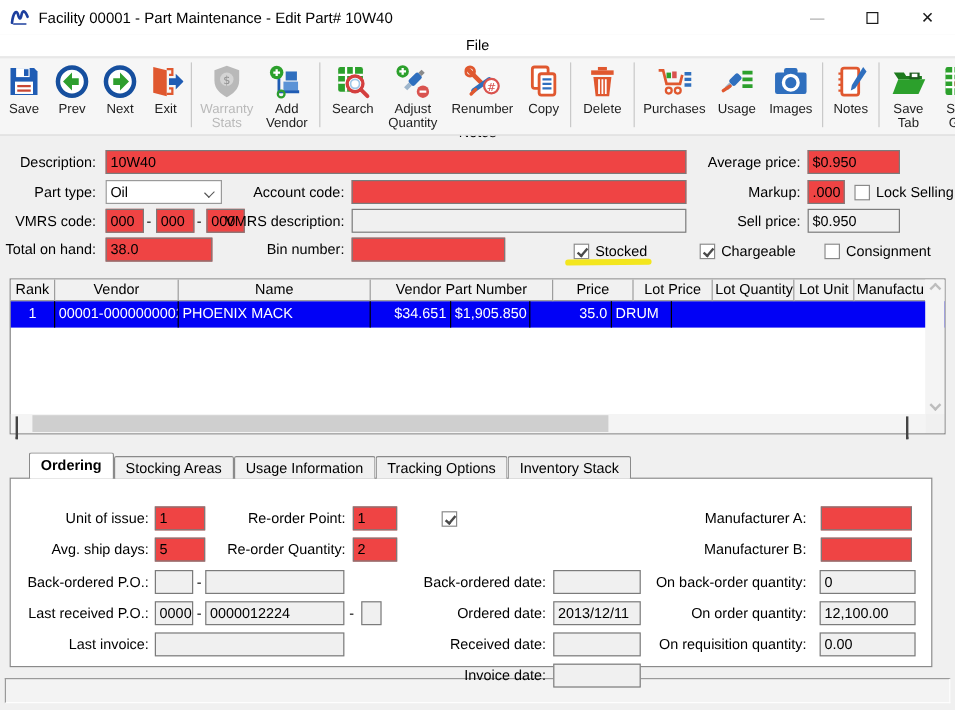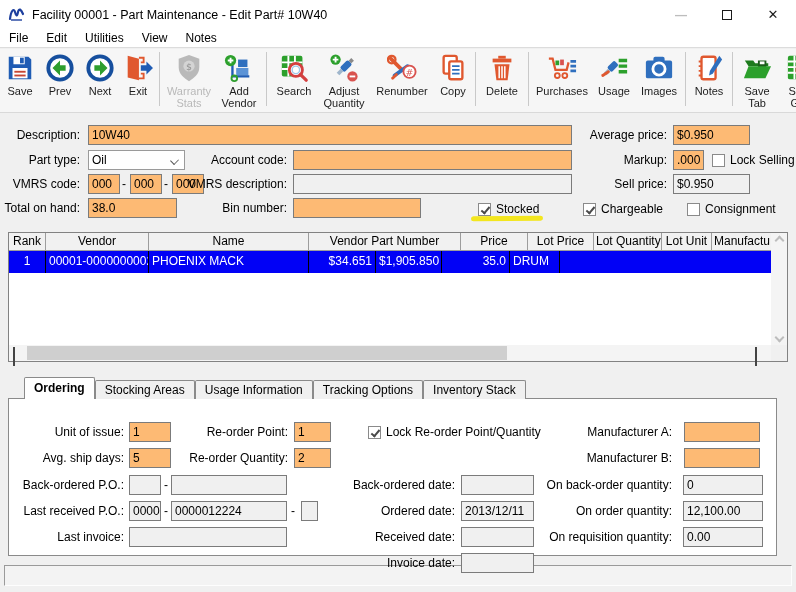--- a/index.html
+++ b/index.html
@@ -11,34 +11,34 @@
   .titlebar { position:absolute; left:0; top:0; width:796px; height:29px; background:#ffffff; display:flex; align-items:center; }
   .app-icon { width:17px; height:17px; margin-left:8px; flex:none; }
   .title-text { font-size:12.5px; margin-left:7px; white-space:nowrap; }
   .win-controls { margin-left:auto; display:flex; height:100%; }
   .win-btn { width:46px; height:100%; display:flex; align-items:center; justify-content:center; font-size:12px; }
   .min-glyph { color:#bdbdbd; font-weight:bold; }
   .max-box { width:10px; height:10px; border:1px solid #1a1a1a; }
   .close-glyph { color:#1a1a1a; font-size:13px; }
 
   
-  .menubar { position:absolute; left:0; top:29px; width:796px; height:19px; background:#ffffff; border-bottom:1px solid #dcdcdc; display:flex; align-items:center; }
+  .menubar { position:absolute; left:0; top:29px; width:796px; height:19px; background:#ffffff; border-bottom:1px solid #dcdcdc; display:flex; align-items:center;flex-direction:column; }
   .menu-item { font-size:12px; padding:0 9px; height:100%; line-height:19px; }
 
   
   .toolbar { position:absolute; left:0; top:49px; width:796px; height:64px; background:#f6f6f6; border-bottom:1px solid #d9d9d9; display:flex; align-items:flex-start; overflow:hidden; }
   .tbtn { flex:none; height:62px; display:flex; flex-direction:column; align-items:center; padding-top:2px; }
   .ticon { height:34px; display:flex; align-items:center; justify-content:center; }
   .tlabel { font-size:11px; line-height:12px; text-align:center; color:#1d1d1d; white-space:normal; }
   .tbtn.disabled .tlabel { color:#b9b9b9; }
   .tsep { flex:none; width:1px; height:54px; background:#c9c9c9; margin:3px 3px 0 3px; }
 
   
   .lbl { position:absolute; font-size:12px; line-height:20px; text-align:right; white-space:nowrap; }
-  .tb { position:absolute; height:20px; background:#fdba74; border:1px solid #7b7b7b; font-size:12px; line-height:18px; padding:0 3px; white-space:nowrap; overflow:hidden; }
+  .tb { position:absolute; height:20px; background:#ef4444; border:1px solid #7b7b7b; font-size:12px; line-height:18px; padding:0 3px; white-space:nowrap; overflow:hidden; }
   .tb.gray { background:#f0f0f0; }
   .tb.right { text-align:left; }
   .tb.bold { font-weight:normal; }
   .dash { position:absolute; font-size:12px; line-height:20px; text-align:center; width:8px; }
   .cb { position:absolute; display:flex; align-items:center; gap:5px; font-size:12px; height:14px; }
   .cbbox { width:13px; height:13px; background:#fff; border:1px solid #8a8a8a; position:relative; flex:none; }
   .cbbox.checked::after { content:""; position:absolute; left:2px; top:3px; width:7px; height:3px; border-left:2px solid #4a4a4a; border-bottom:2px solid #4a4a4a; transform:rotate(-50deg); }
   .combo { position:absolute; height:20px; background:#fff; border:1px solid #9a9a9a; font-size:12px; line-height:18px; padding:0 3px; }
   .combo-chev { position:absolute; right:6px; top:6px; width:7px; height:7px; border-left:1.5px solid #555; border-bottom:1.5px solid #555; transform:rotate(-45deg) scale(1,0.8); }
   .hl { position:absolute; background:#f2e400; opacity:0.88; border-radius:3px; }
@@ -415,21 +415,20 @@
     <div class="tb gray" style="left:292px;top:102px;width:17px"></div>
     <span class="lbl" style="left:0;top:128px;width:115px">Last invoice:</span>
     <div class="tb gray" style="left:120px;top:128px;width:158px"></div>
 
     <span class="lbl" style="left:120px;top:23px;width:159px">Re-order Point:</span>
     <div class="tb right" style="left:285px;top:23px;width:37px">1</div>
     <span class="lbl" style="left:120px;top:49px;width:159px">Re-order Quantity:</span>
     <div class="tb right" style="left:285px;top:49px;width:37px">2</div>
     <span class="cb" style="left:359px;top:26px">
         <span class="cbbox checked"></span>
-        <span>Lock Re-order Point/Quantity</span>
       </span>
     <span class="lbl" style="left:300px;top:76px;width:146px">Back-ordered date:</span>
     <div class="tb gray" style="left:452px;top:76px;width:73px"></div>
     <span class="lbl" style="left:300px;top:102px;width:146px">Ordered date:</span>
     <div class="tb gray" style="left:452px;top:102px;width:73px">2013/12/11</div>
     <span class="lbl" style="left:300px;top:128px;width:146px">Received date:</span>
     <div class="tb gray" style="left:452px;top:128px;width:73px"></div>
     <span class="lbl" style="left:300px;top:154px;width:146px">Invoice date:</span>
     <div class="tb gray" style="left:452px;top:154px;width:73px"></div>
 

